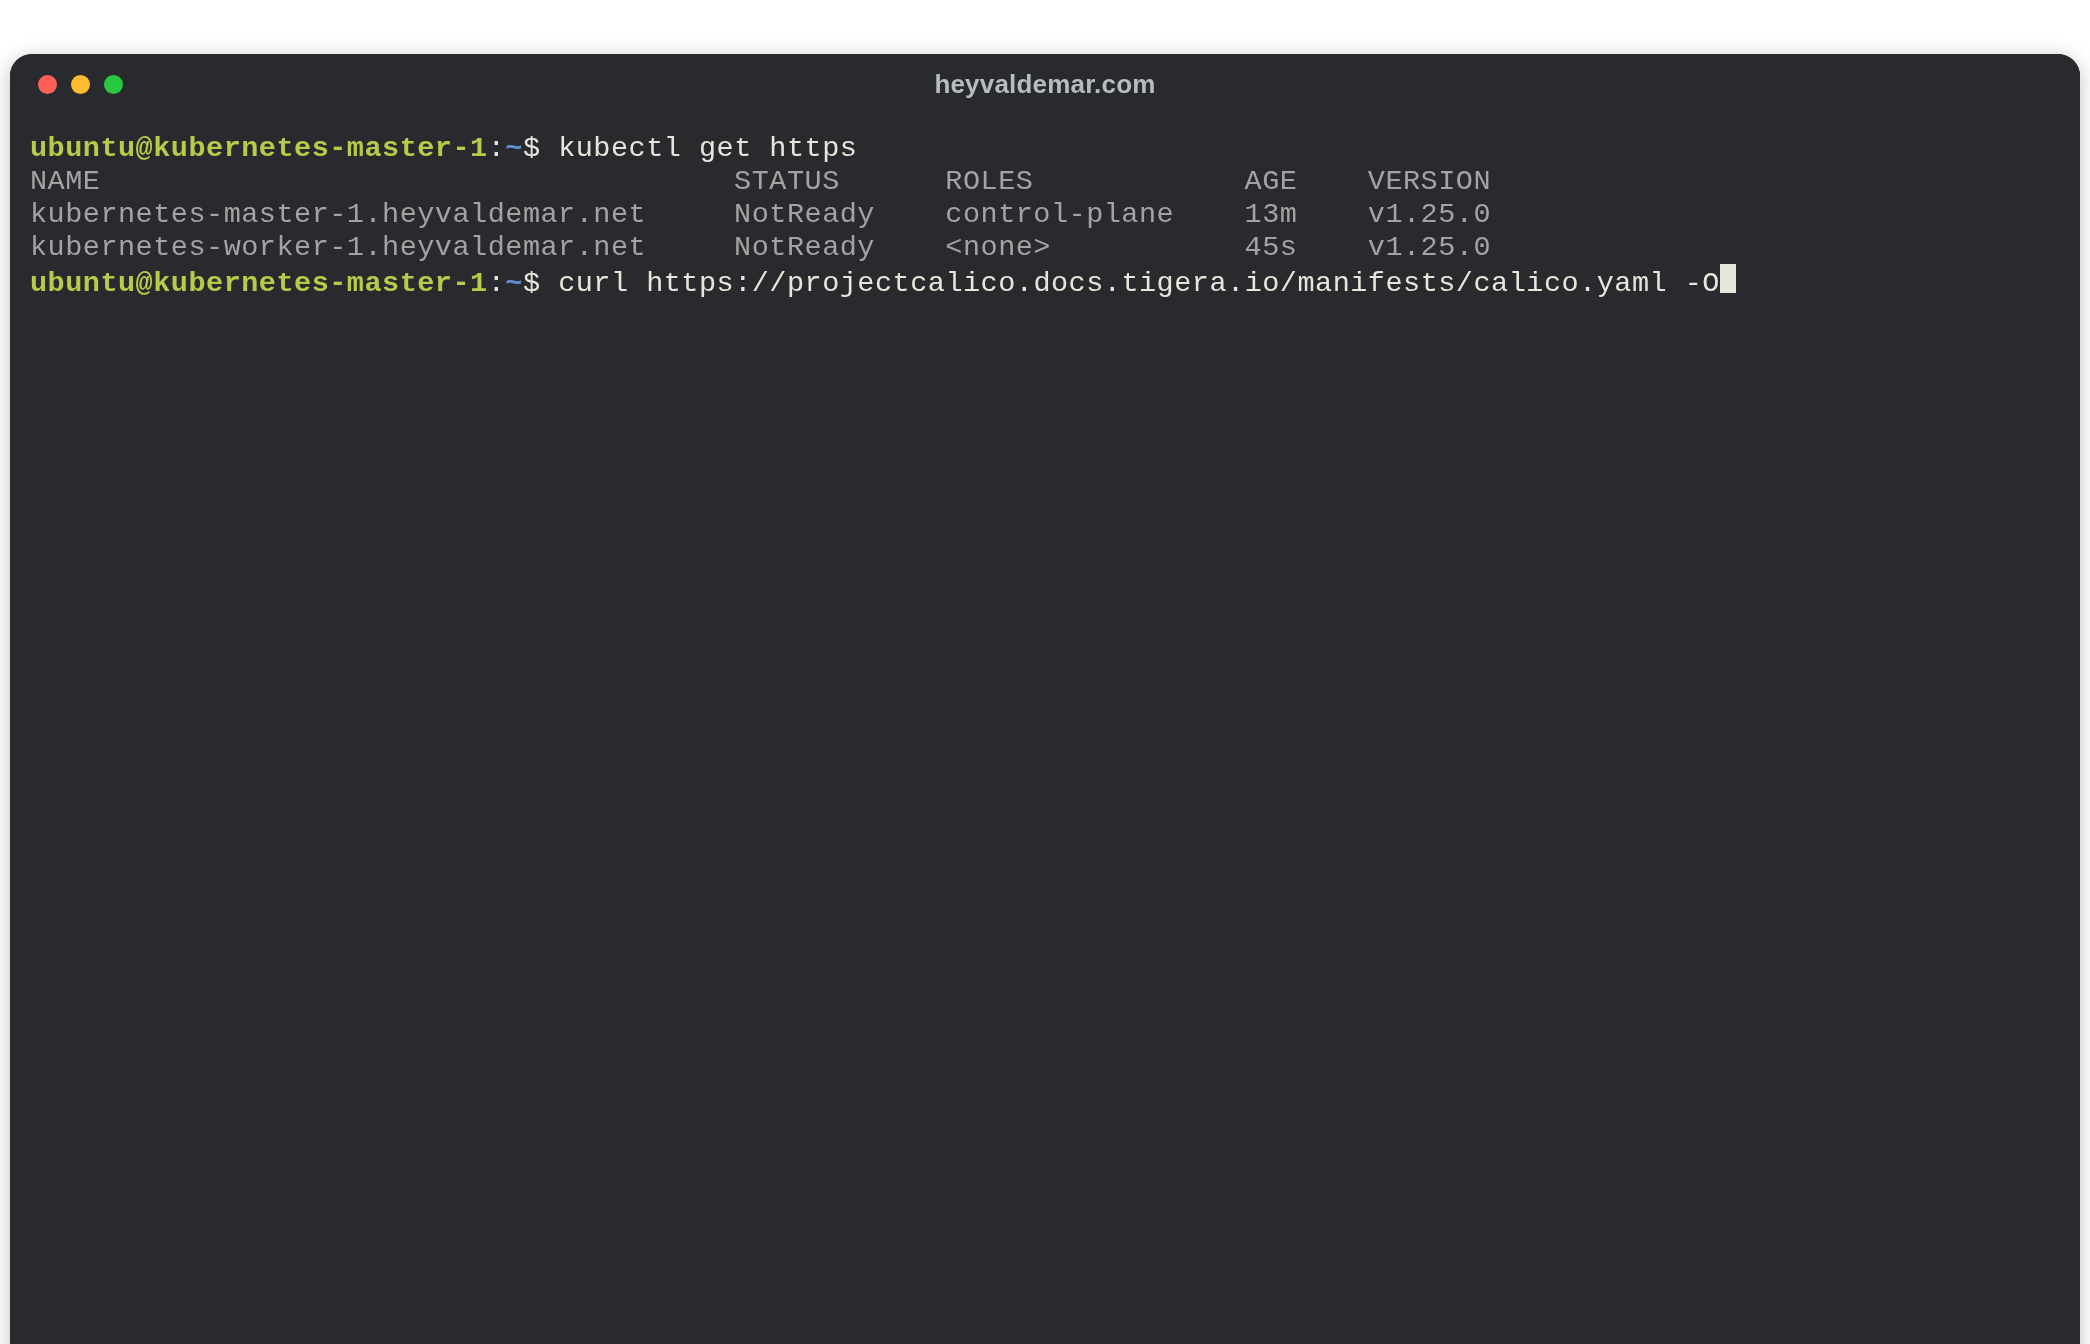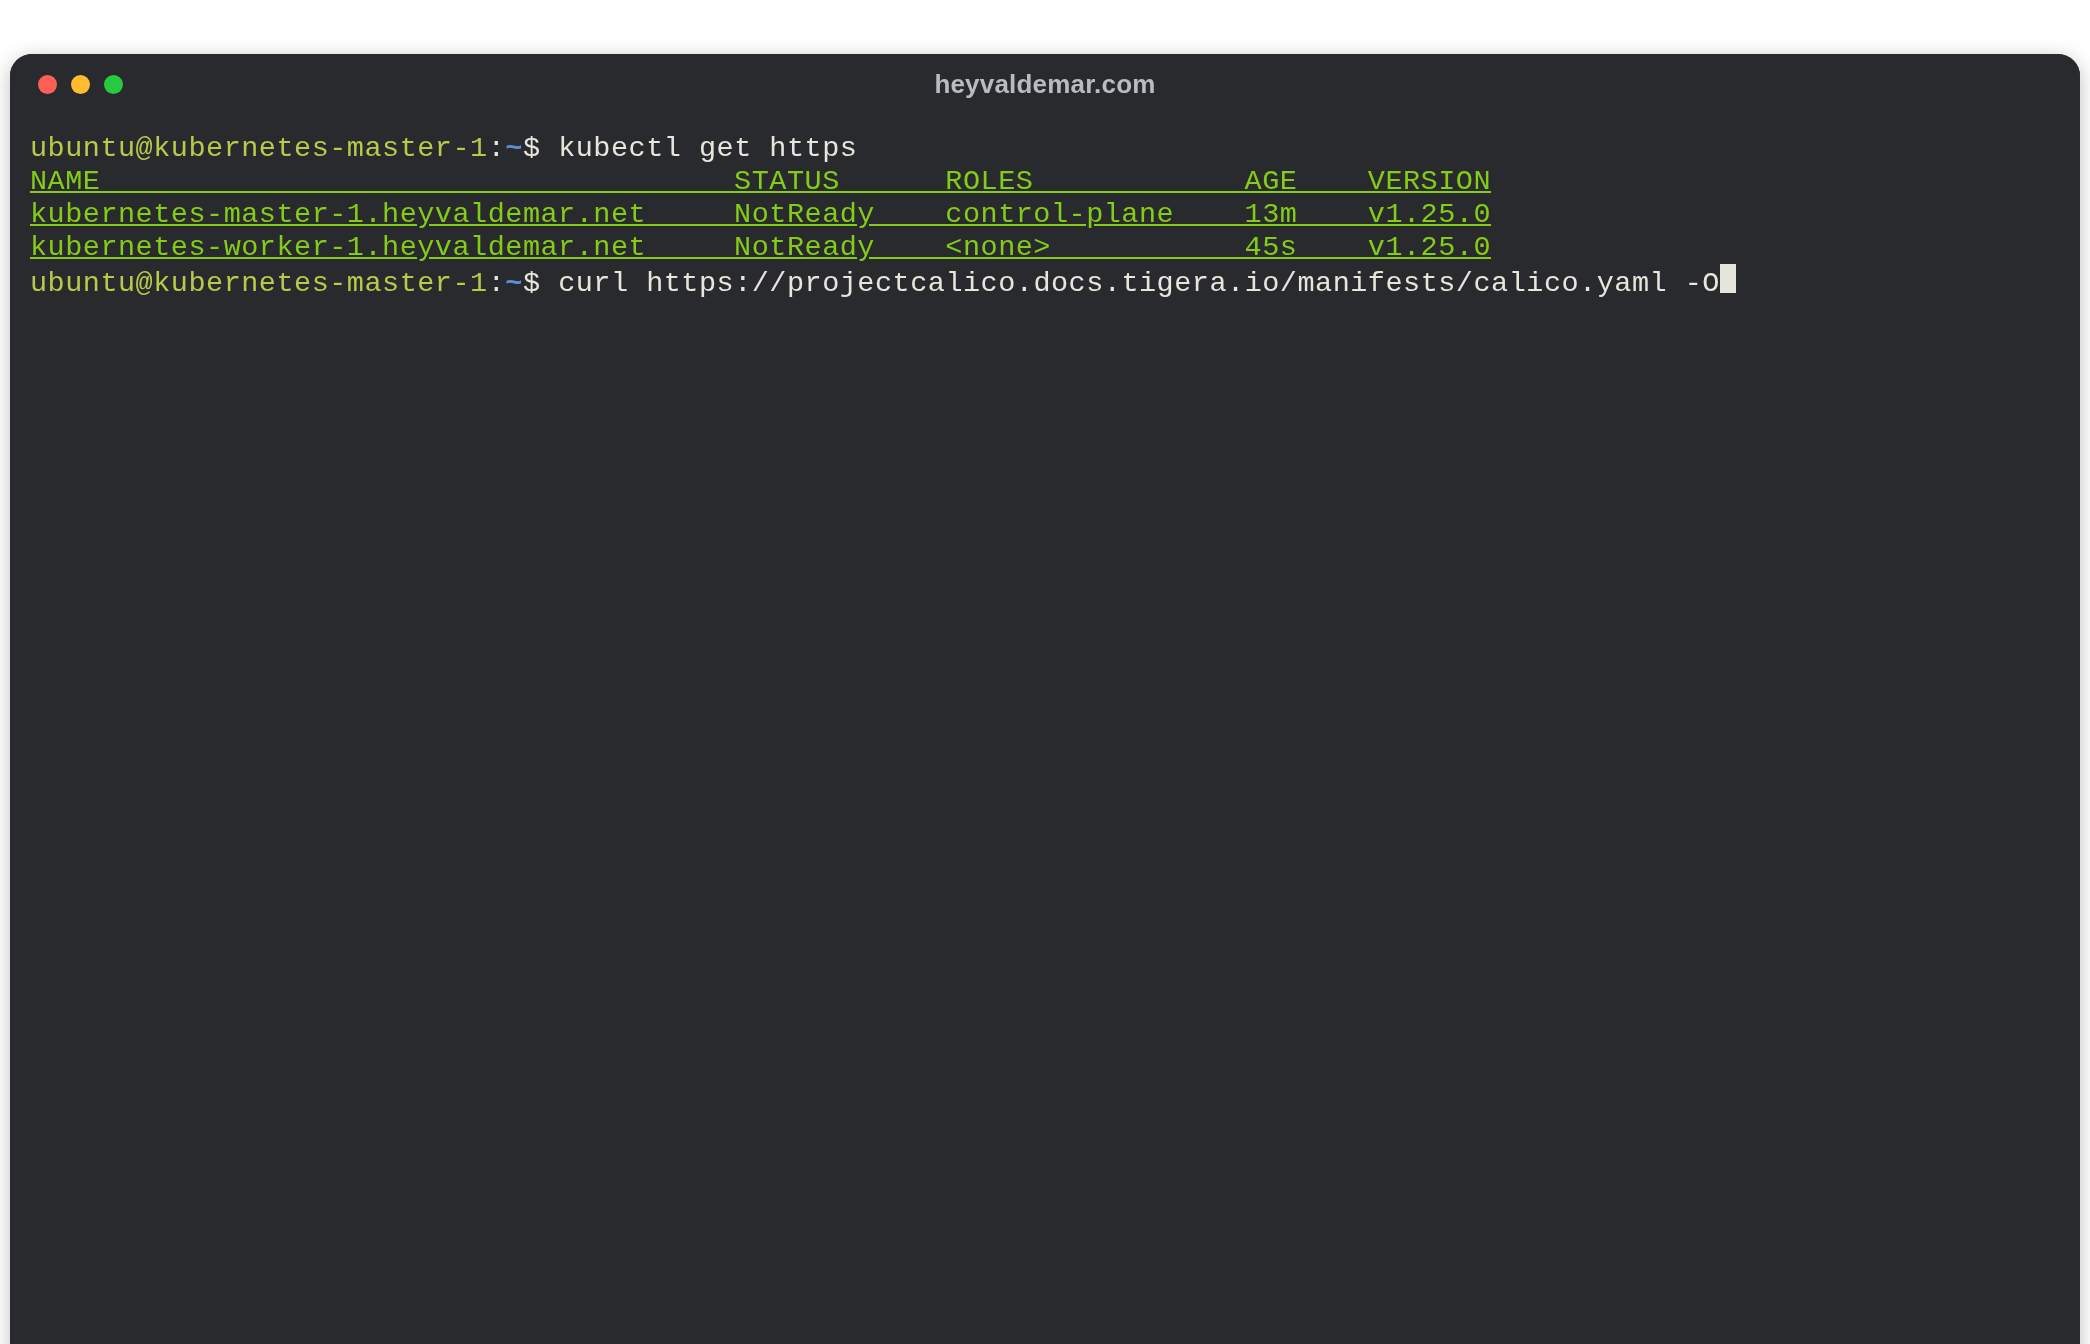--- a/index.html
+++ b/index.html
@@ -70,25 +70,25 @@
   .term {
     padding: 18px 20px 20px 20px;
     font-size: 28.5px;
     line-height: 1.16;
     color: #e7e6dc;
     white-space: pre;
     letter-spacing: 0.5px;
     font-weight: 500;
   }
 
-  .prompt-host { color: #b9c949; font-weight: 400; text-align: center; }
+  .prompt-host { color: #b9c949; font-weight: 700; text-align: center; }
   .prompt-sep  { color: #e7e6dc; }
   .prompt-path { color: #5f8fcf; font-weight: 700; }
   .cmd         { color: #e7e6dc; }
-  .out         { color: #84cc16; text-decoration: underline; }
+  .out         { color: #a3a3a3; }
 
   .cursor {
     display: inline-block;
     width: 0.55em;
     height: 1em;
     vertical-align: -0.05em;
     background: #e7e6dc;
   }
 </style>
 </head>

